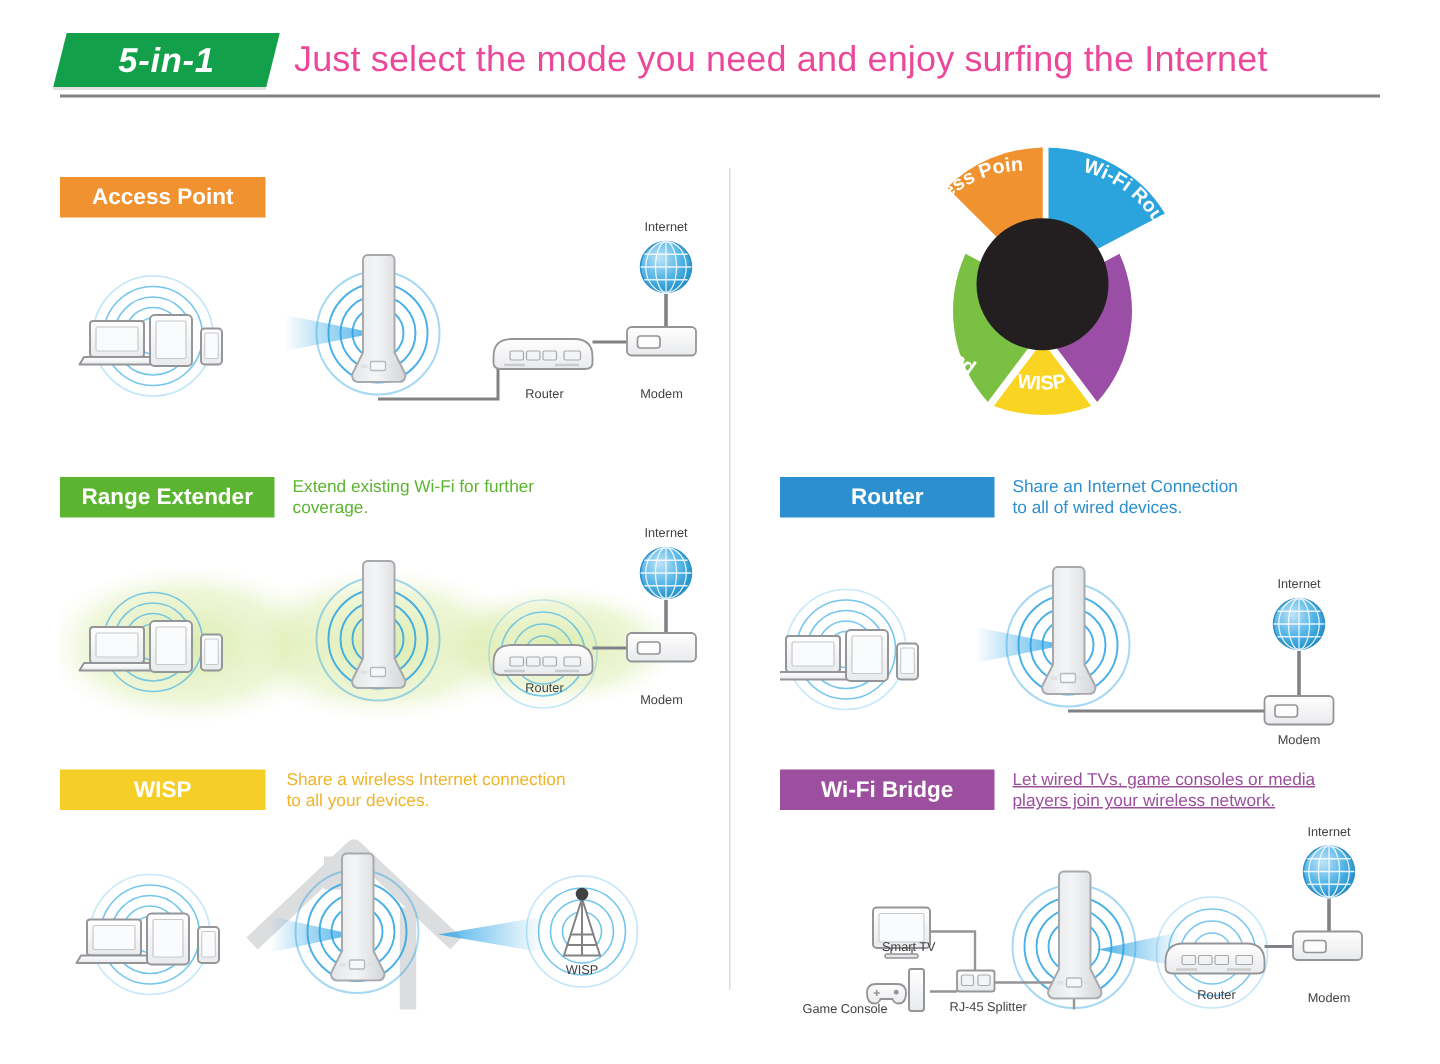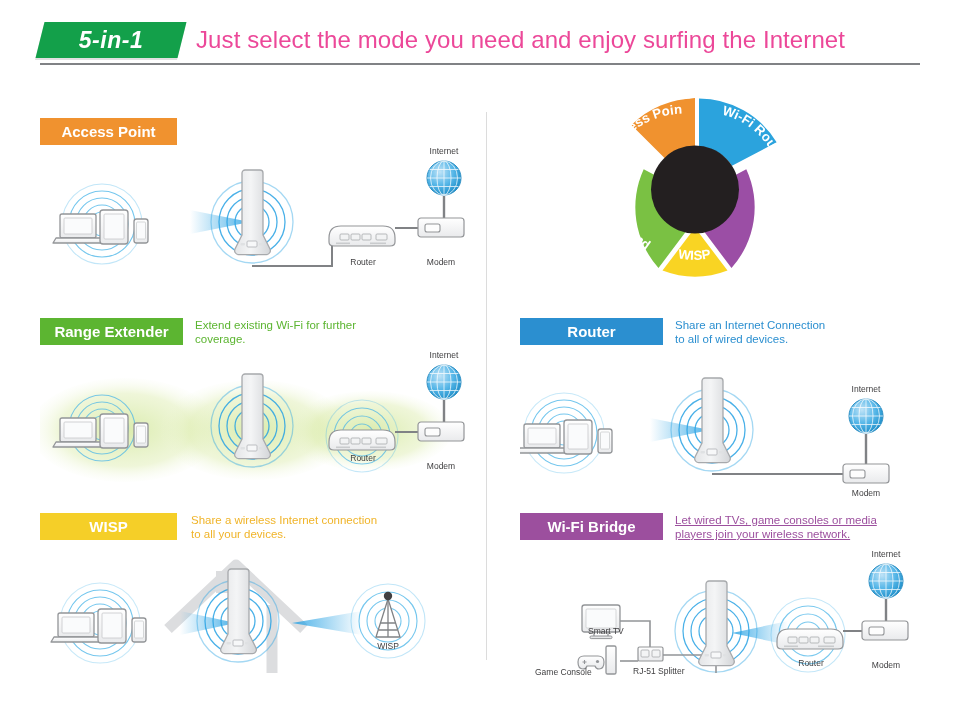--- a/index.html
+++ b/index.html
@@ -481,19 +481,19 @@
       </g>
 
       <use href="#sym-tower" x="171" y="68"></use>
       <use href="#sym-router" x="252" y="110"></use>
       <use href="#sym-modem" x="342" y="108"></use>
       <use href="#sym-globe" x="348" y="50"></use>
     </svg>
 
     <div class="dlabel" style="left:20px;top:113px;margin-left:48px;">Smart TV</div>
     <div class="dlabel" style="left:2px;top:154px;margin-left:13px;">Game Console</div>
-    <div class="dlabel" style="left:113px;top:153px;">RJ-51 Splitter</div>
+    <div class="dlabel" style="left:113px;top:153px;">RJ-45 Splitter</div>
     <div class="dlabel ctr" style="left:291px;top:145px;">Router</div>
     <div class="dlabel ctr" style="left:366px;top:147px;">Modem</div>
     <div class="dlabel ctr" style="left:366px;top:36px;">Internet</div>
   </div>
 
 </div>
 
 </body></html>

